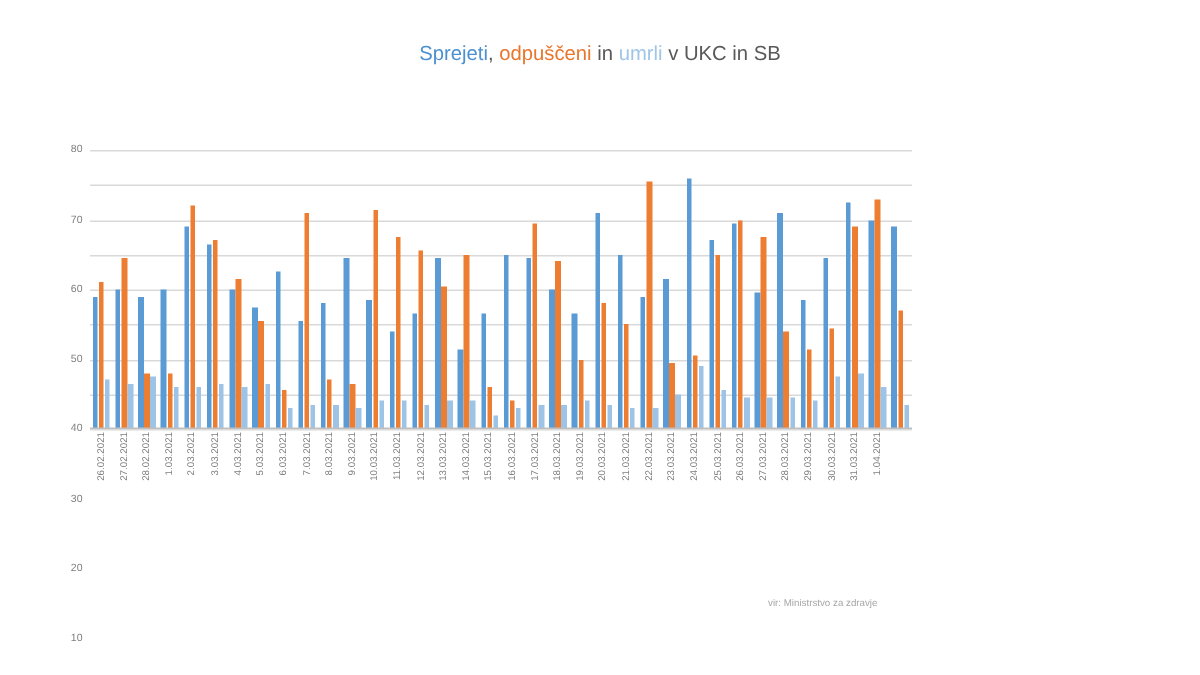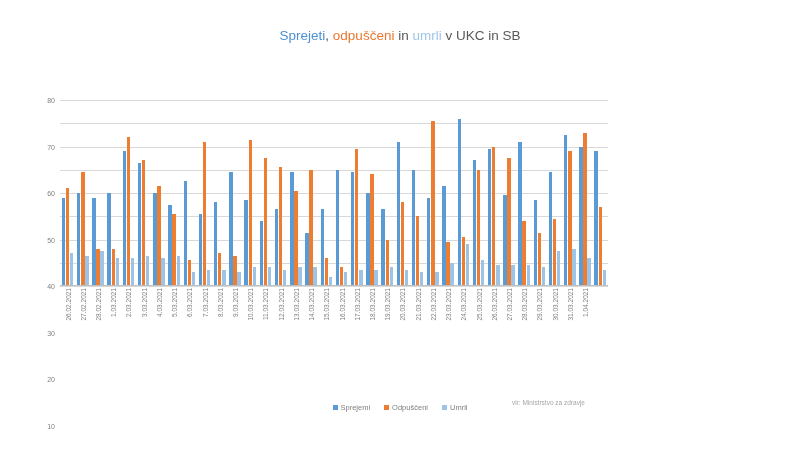--- a/index.html
+++ b/index.html
@@ -482,30 +482,16 @@
         <span>31.03.2021</span>
       </div>
       <div class="x-label-cell">
         <span>1.04.2021</span>
       </div>
       <div class="x-label-cell">
         <span></span>
       </div>
     </div>
 
-  <div class="legend" id="legend">
-      <div class="legend-item">
-        <span class="legend-swatch s"></span>
-        <span>Sprejemi</span>
-      </div>
-      <div class="legend-item">
-        <span class="legend-swatch o"></span>
-        <span>Odpuščeni</span>
-      </div>
-      <div class="legend-item">
-        <span class="legend-swatch u"></span>
-        <span>Umrli</span>
-      </div>
-    </div>
 
   <div class="source-note">vir: Ministrstvo za zdravje</div>
 
 </div>
 
 </body></html>

